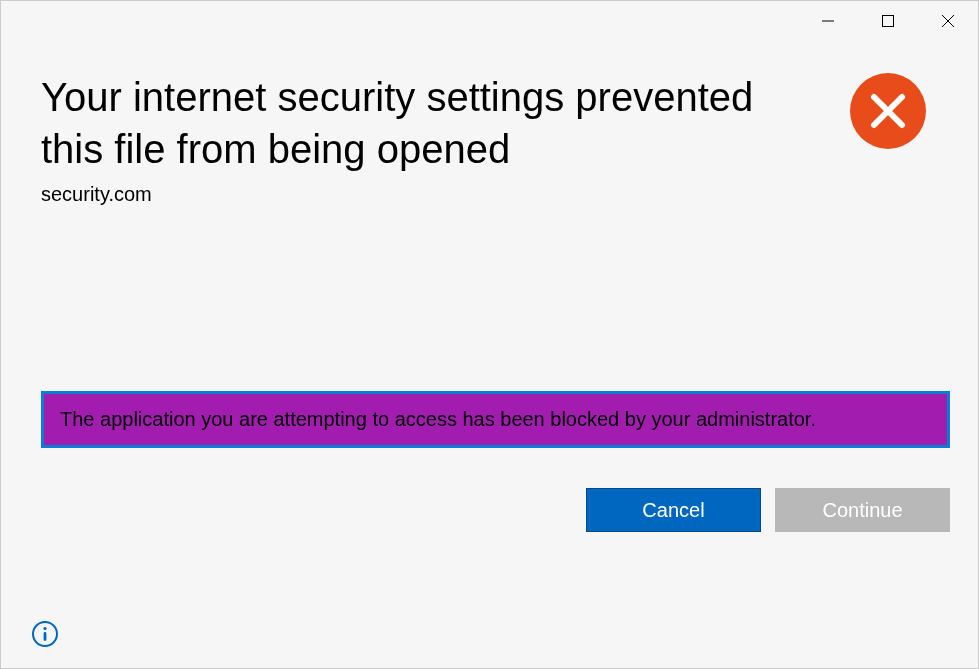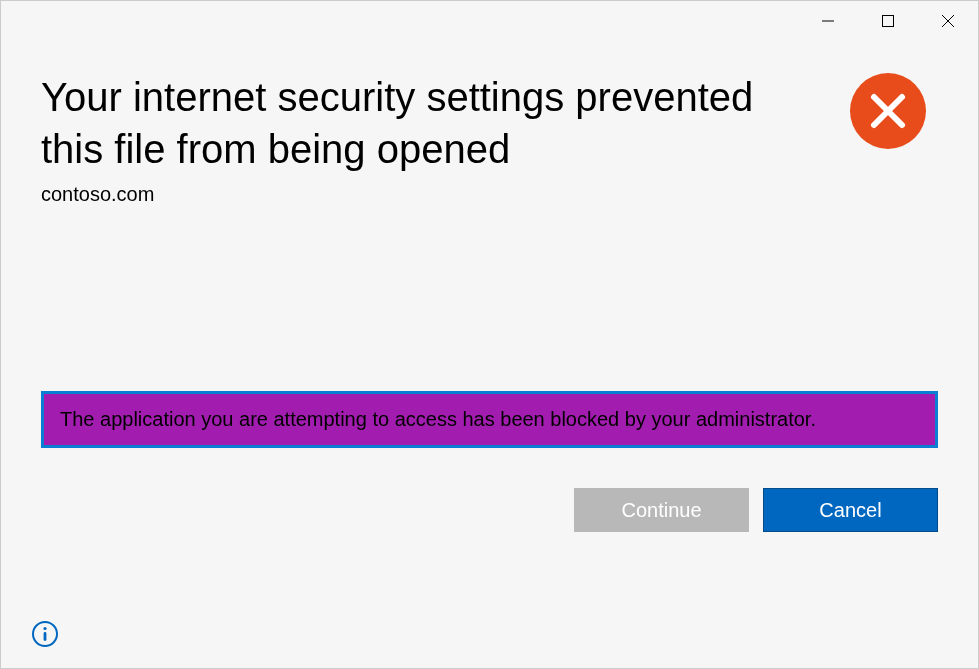--- a/index.html
+++ b/index.html
@@ -34,21 +34,21 @@
       cursor: pointer;
     }
     
     .titlebar-button svg {
       stroke: #000;
       stroke-width: 1;
       fill: none;
     }
     
     .content {
-      padding: 30px 40px 30px 40px;
+      padding: 30px 28px 30px 40px;
       position: relative;
       height: calc(100% - 40px);
     }
     
     .heading {
       font-size: 40px;
       font-weight: 400;
       color: #000;
       line-height: 1.3;
       max-width: 720px;
@@ -140,29 +140,29 @@
 
   <div class="status-icon">
     <svg width="80" height="80" viewBox="0 0 80 80">
       <circle cx="40" cy="40" r="38" fill="#e84c1a"></circle>
       <line x1="26" y1="26" x2="54" y2="54" stroke="#fff" stroke-width="6" stroke-linecap="round"></line>
       <line x1="54" y1="26" x2="26" y2="54" stroke="#fff" stroke-width="6" stroke-linecap="round"></line>
     </svg>
   </div>
 
   <h1 class="heading">Your internet security settings prevented this file from being opened</h1>
-  <div class="subheading">contoso.com</div>
+  <div class="subheading">security.com</div>
 
   <div class="message-box">
     <span>The application you are attempting to access has been blocked by your administrator.</span>
   </div>
 
   <div class="button-row">
+    <button class="btn btn-primary">Cancel</button>
     <button class="btn btn-disabled" disabled="">Continue</button>
-    <button class="btn btn-primary">Cancel</button>
   </div>
 
   <div class="info-icon">
     <svg width="28" height="28" viewBox="0 0 28 28">
       <circle cx="14" cy="14" r="12" fill="none" stroke="#0067c0" stroke-width="2"></circle>
       <circle cx="14" cy="8.5" r="1.6" fill="#0067c0"></circle>
       <rect x="12.6" y="12" width="2.8" height="9" rx="1.4" fill="#0067c0"></rect>
     </svg>
   </div>
 

